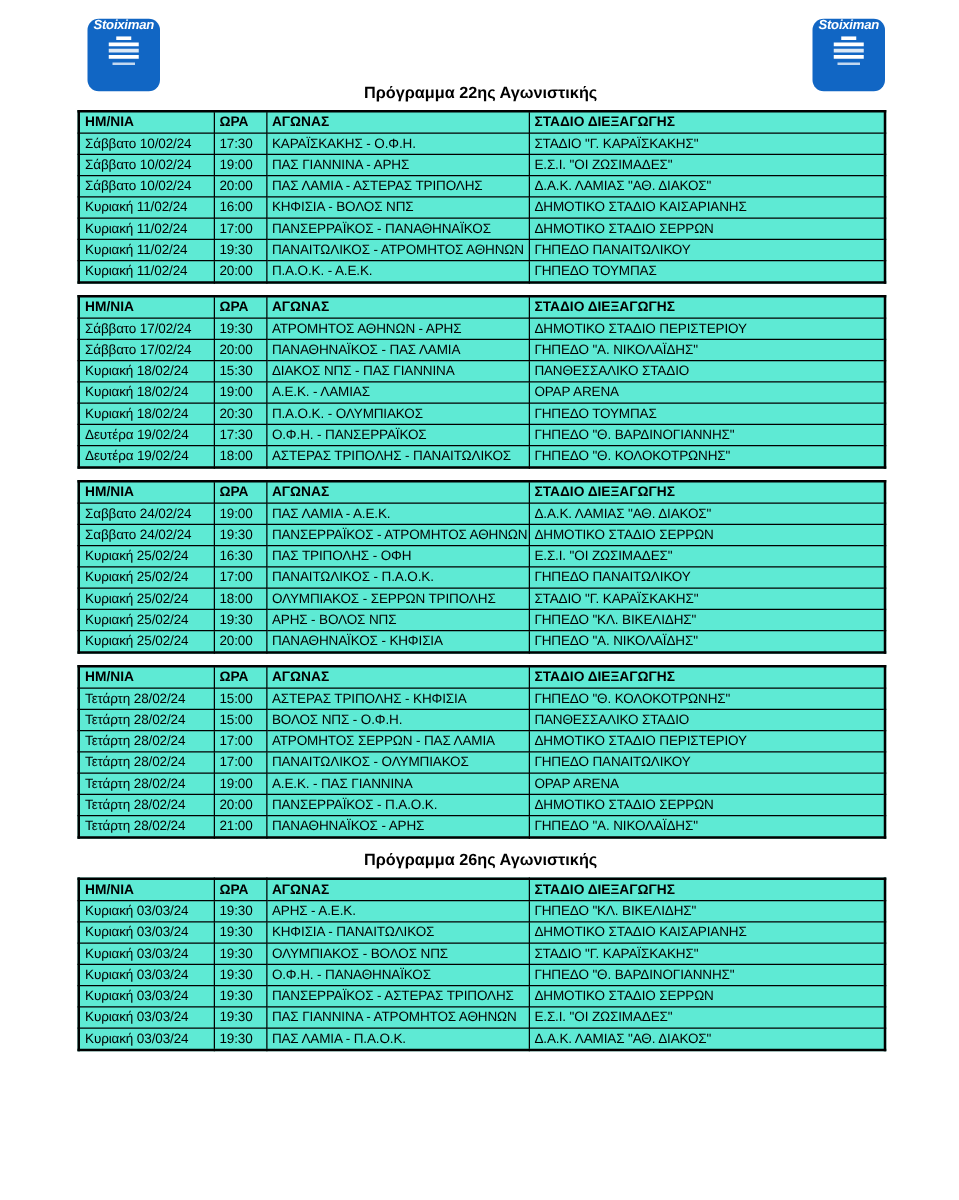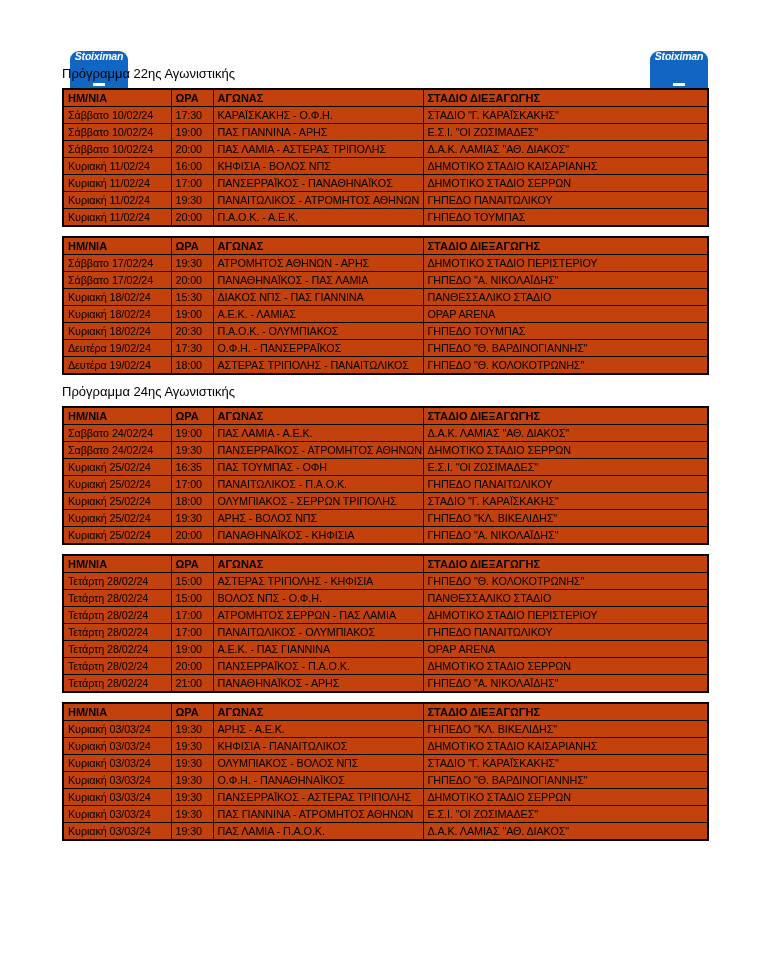--- a/index.html
+++ b/index.html
@@ -15,23 +15,22 @@
   }
   .logo {
     position: absolute;
     top: 15px;
     width: 58px;
     height: 58px;
     border-radius: 9px;
     display: flex;
     flex-direction: column;
     align-items: center;
-    justify-content: space-between;
+    justify-content: flex-start;
     gap: 3px;
-    margin-top: 36px;
   }
   .logo-left  { left: 70px; }
   .logo-right { left: 650px; }
   .logo-brand {
     color: #ffffff;
     font-style: italic;
     font-weight: bold;
     font-size: 10.5px;
     letter-spacing: -0.2px;
     line-height: 11px;
@@ -39,32 +38,33 @@
   .logo-crest { display: block; }
   #programs {
     position: absolute;
     left: 62px;
     top: 66px;
     width: 645px;
   }
   .program-title {
     height: 15px;
     line-height: 15px;
-    font-weight: normal;
+    text-align: center;
+    font-weight: bold;
     font-size: 13px;
     margin-bottom: 7px;
     white-space: nowrap;
   }
   table.schedule {
     border-collapse: collapse;
     table-layout: fixed;
     width: 645px;
     border: 2px solid #000;
     margin-bottom: 9px;
-    background: #c2410c;
+    background: #5eead4;
   }
   col.c-date    { width: 108px; }
   col.c-time    { width: 42px;  }
   col.c-match   { width: 210px; }
   col.c-stadium { width: 285px; }
   table.schedule th,
   table.schedule td {
     border: 1px solid #000;
     height: 17px;
     line-height: 16px;
@@ -233,21 +233,20 @@
               <td>Δευτέρα 19/02/24</td>
               <td class="col-time">18:00</td>
               <td>ΑΣΤΕΡΑΣ ΤΡΙΠΟΛΗΣ - ΠΑΝΑΙΤΩΛΙΚΟΣ</td>
               <td>ΓΗΠΕΔΟ "Θ. ΚΟΛΟΚΟΤΡΩΝΗΣ"</td>
             </tr>
           </tbody>
     </table>
   </section>
 
   <section class="program">
-    <div class="program-title">Πρόγραμμα 24ης Αγωνιστικής</div>
     <table class="schedule">
       <colgroup>
         <col class="c-date">
             <col class="c-time">
             <col class="c-match">
             <col class="c-stadium">
       </colgroup>
       <thead>
         <tr>
           <th>ΗΜ/ΝΙΑ</th>
@@ -264,22 +263,22 @@
               <td>Δ.Α.Κ. ΛΑΜΙΑΣ "ΑΘ. ΔΙΑΚΟΣ"</td>
             </tr>
             <tr>
               <td>Σαββατο 24/02/24</td>
               <td class="col-time">19:30</td>
               <td>ΠΑΝΣΕΡΡΑΪΚΟΣ - ΑΤΡΟΜΗΤΟΣ ΑΘΗΝΩΝ</td>
               <td>ΔΗΜΟΤΙΚΟ ΣΤΑΔΙΟ ΣΕΡΡΩΝ</td>
             </tr>
             <tr>
               <td>Κυριακή 25/02/24</td>
-              <td class="col-time">16:35</td>
-              <td>ΠΑΣ ΤΟΥΜΠΑΣ - ΟΦΗ</td>
+              <td class="col-time">16:30</td>
+              <td>ΠΑΣ ΤΡΙΠΟΛΗΣ - ΟΦΗ</td>
               <td>Ε.Σ.Ι. "ΟΙ ΖΩΣΙΜΑΔΕΣ"</td>
             </tr>
             <tr>
               <td>Κυριακή 25/02/24</td>
               <td class="col-time">17:00</td>
               <td>ΠΑΝΑΙΤΩΛΙΚΟΣ - Π.Α.Ο.Κ.</td>
               <td>ΓΗΠΕΔΟ ΠΑΝΑΙΤΩΛΙΚΟΥ</td>
             </tr>
             <tr>
               <td>Κυριακή 25/02/24</td>
@@ -360,20 +359,21 @@
               <td>Τετάρτη 28/02/24</td>
               <td class="col-time">21:00</td>
               <td>ΠΑΝΑΘΗΝΑΪΚΟΣ - ΑΡΗΣ</td>
               <td>ΓΗΠΕΔΟ "Α. ΝΙΚΟΛΑΪΔΗΣ"</td>
             </tr>
           </tbody>
     </table>
   </section>
 
   <section class="program">
+    <div class="program-title">Πρόγραμμα 26ης Αγωνιστικής</div>
     <table class="schedule">
       <colgroup>
         <col class="c-date">
             <col class="c-time">
             <col class="c-match">
             <col class="c-stadium">
       </colgroup>
       <thead>
         <tr>
           <th>ΗΜ/ΝΙΑ</th>

